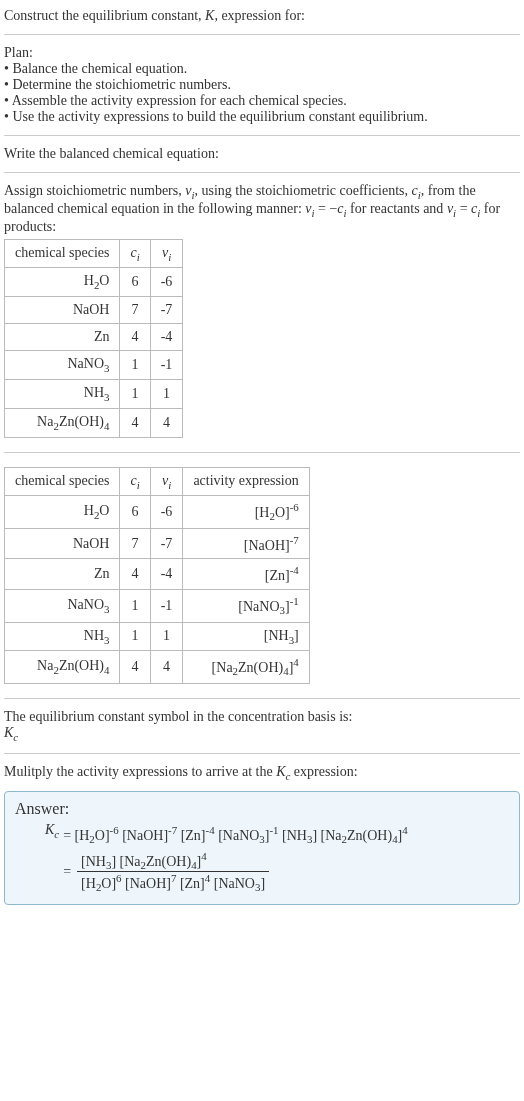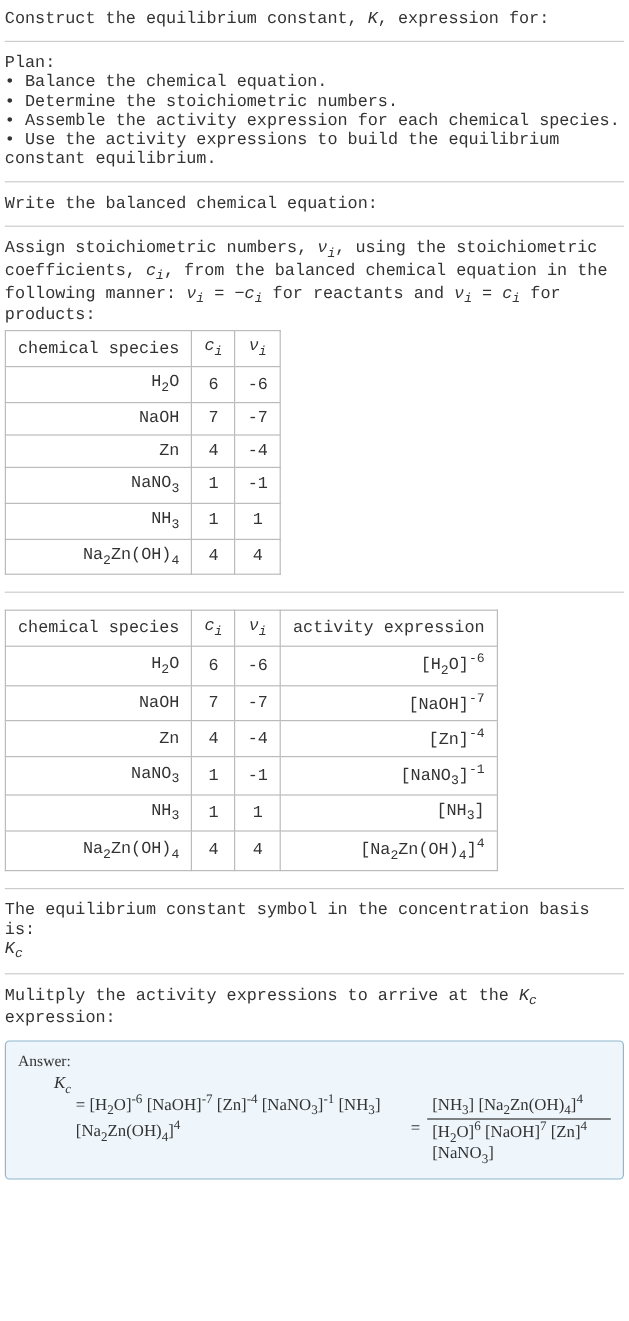--- a/index.html
+++ b/index.html
@@ -7,21 +7,20 @@
     font-size: 14px;
     color: #333;
     margin: 0;
     padding: 4px;
     width: 524px;
     box-sizing: border-box;
     background: #fff;
   }
   .section {
     padding: 4px 0;
-    font-family: Liberation Mono, monospace;
   }
   hr.rule {
     border: none;
     border-top: 1px solid #ccc;
     margin: 6px 0;
   }
   .eqn {
     white-space: nowrap;
   }
   sub { font-size: 0.78em; }
@@ -44,21 +43,21 @@
     text-align: right;
   }
   .answer-box {
     background: #eef6fb;
     border: 1px solid #8fb7cf;
     border-radius: 4px;
     padding: 8px 10px;
     margin-top: 6px;
   }
   .answer-label {
-    font-size: 13px;
+    font-size: 16px;
     color: #333;
     margin-bottom: 4px;
   }
   .frac {
     display: inline-block;
     vertical-align: middle;
     text-align: left;
   }
   .frac .num {
     display: block;
@@ -70,22 +69,21 @@
     padding: 0 4px;
   }
   .kc-line {
     display: flex;
     align-items: flex-start;
     gap: 4px;
     margin-left: 30px;
   }
   .kc-line .eqcol {
     display: flex;
-    flex-direction: row;
-    margin-top: 12px;
+    flex-direction: column;
   }
   .kc-line .eqcol > div {
     margin: 2px 0;
   }
   .italic { font-style: italic; }
 </style>
 </head>
 <body>
 
 <div class="section">

